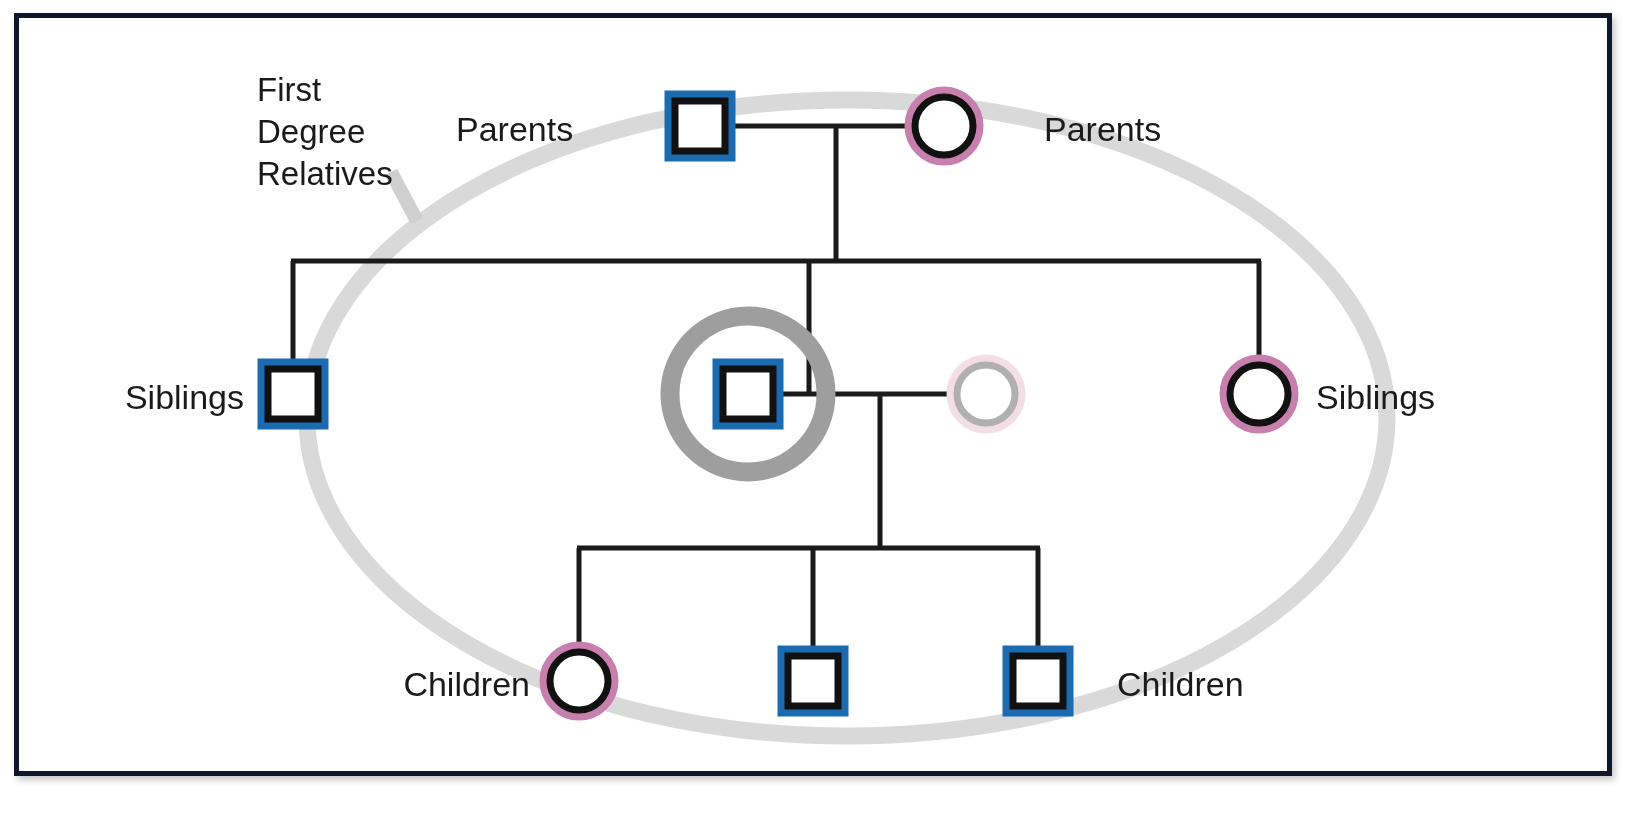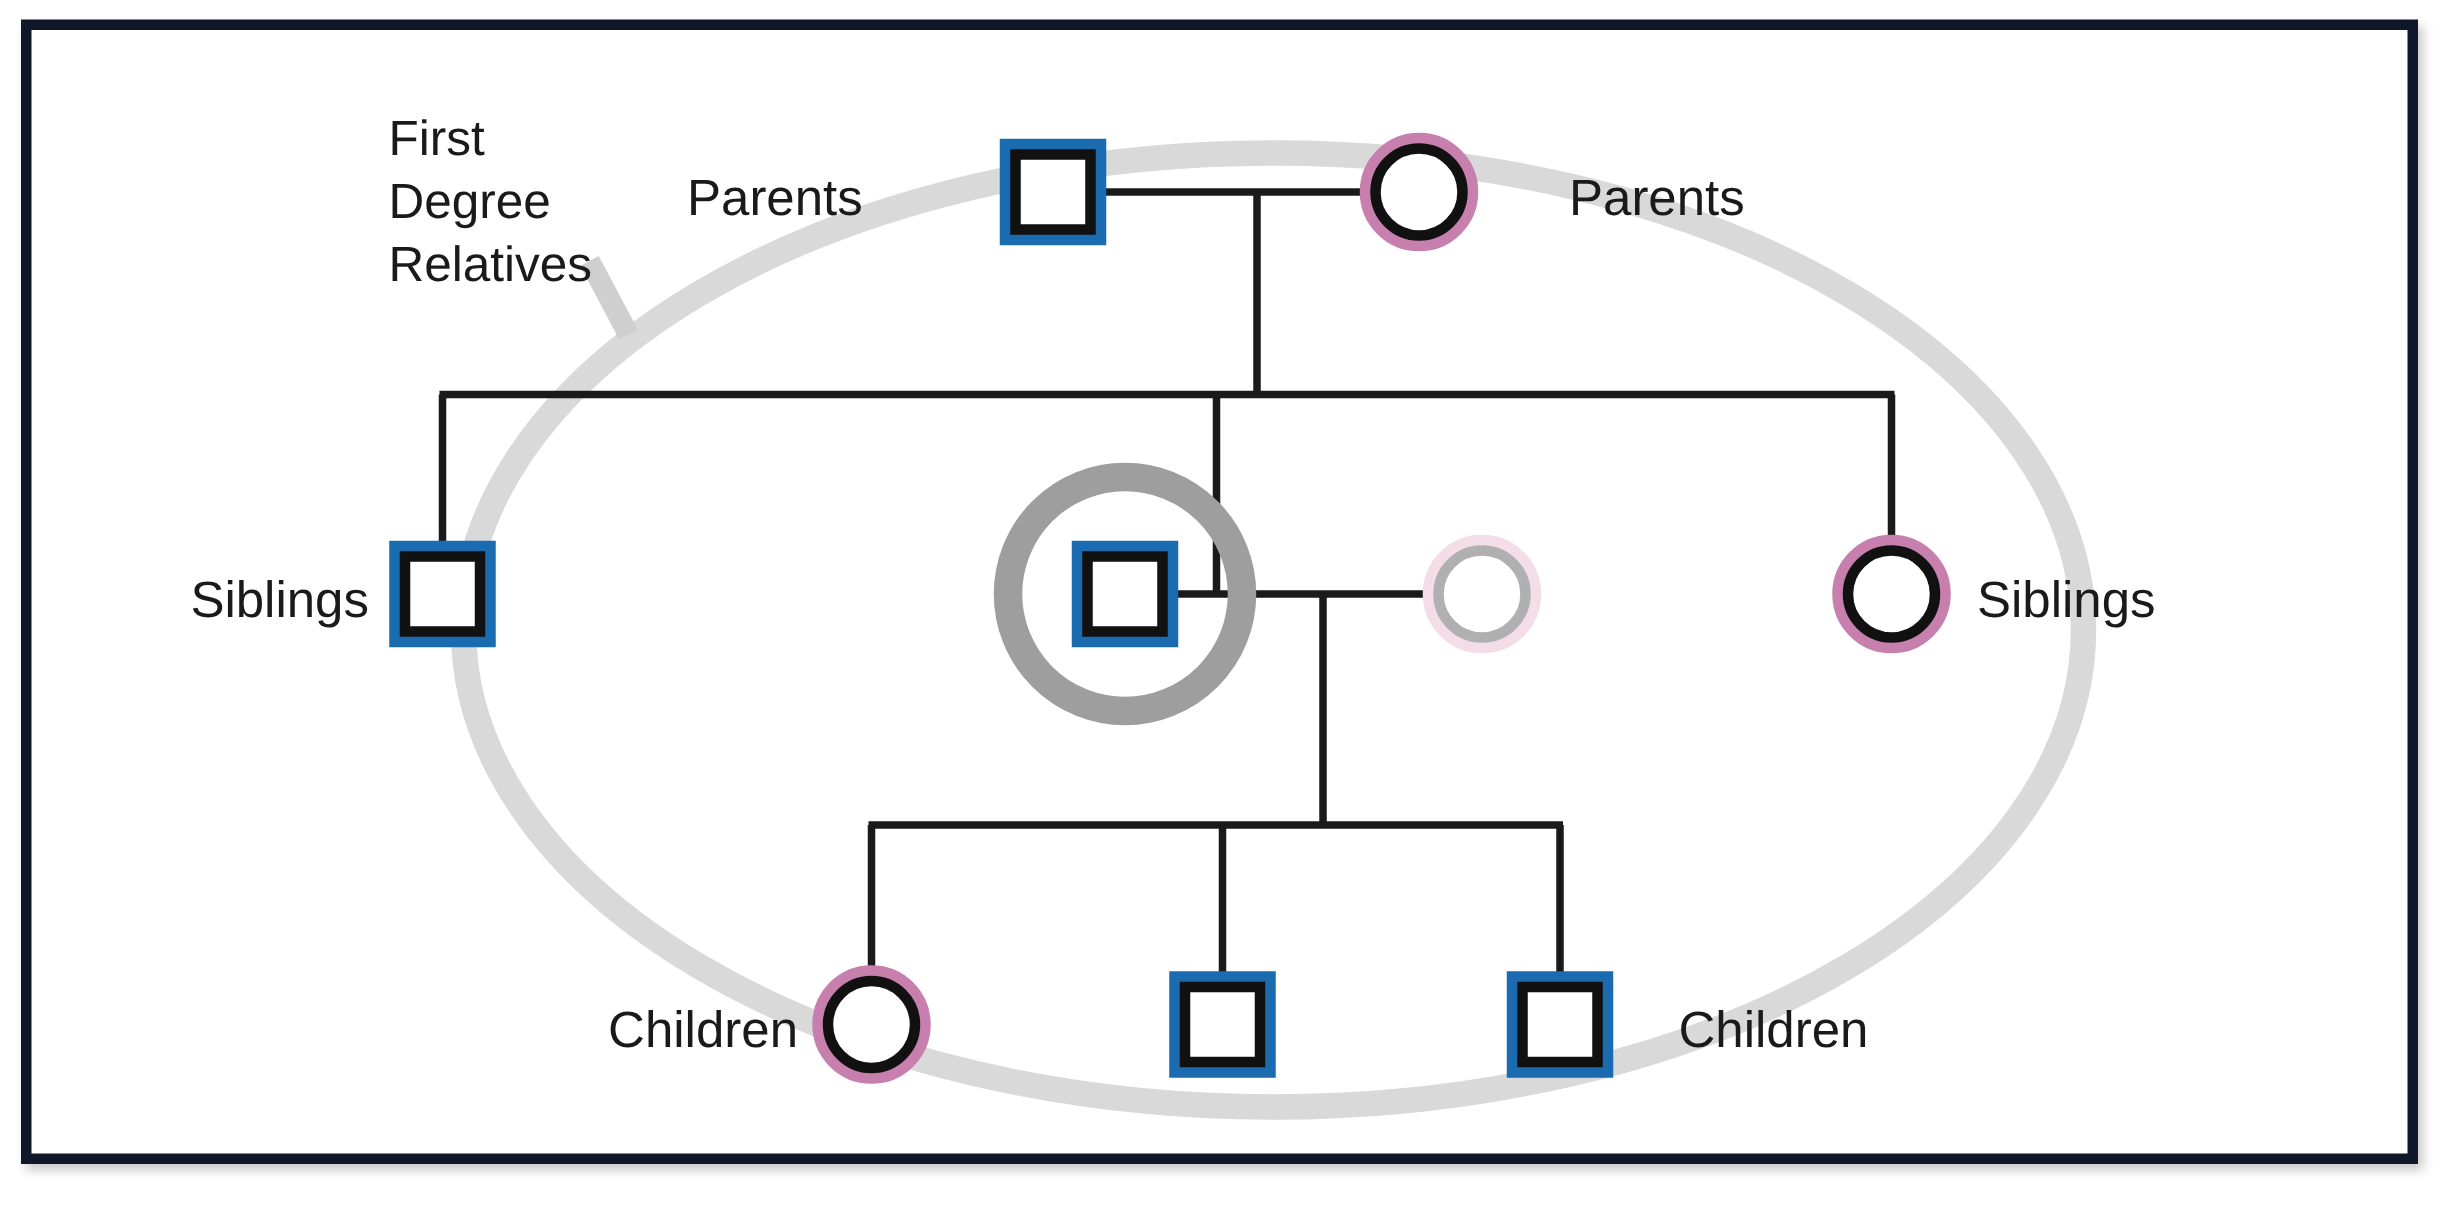--- a/index.html
+++ b/index.html
@@ -18,21 +18,21 @@
     background: #ffffff;
   }
   
   #canvas {
     position: absolute;
     left: 14px;
     top: 13px;
     width: 1598px;
     height: 763px;
     background: #ffffff;
-    border: 7px solid #0f172a;
+    border: 5px solid #0f172a;
     box-shadow: 3px 4px 7px rgba(0,0,0,0.22);
     box-sizing: border-box;
     overflow: hidden;
   }
   #pedigree {
     position: absolute;
     left: 0;
     top: 0;
     width: 1598px;
     height: 763px;

